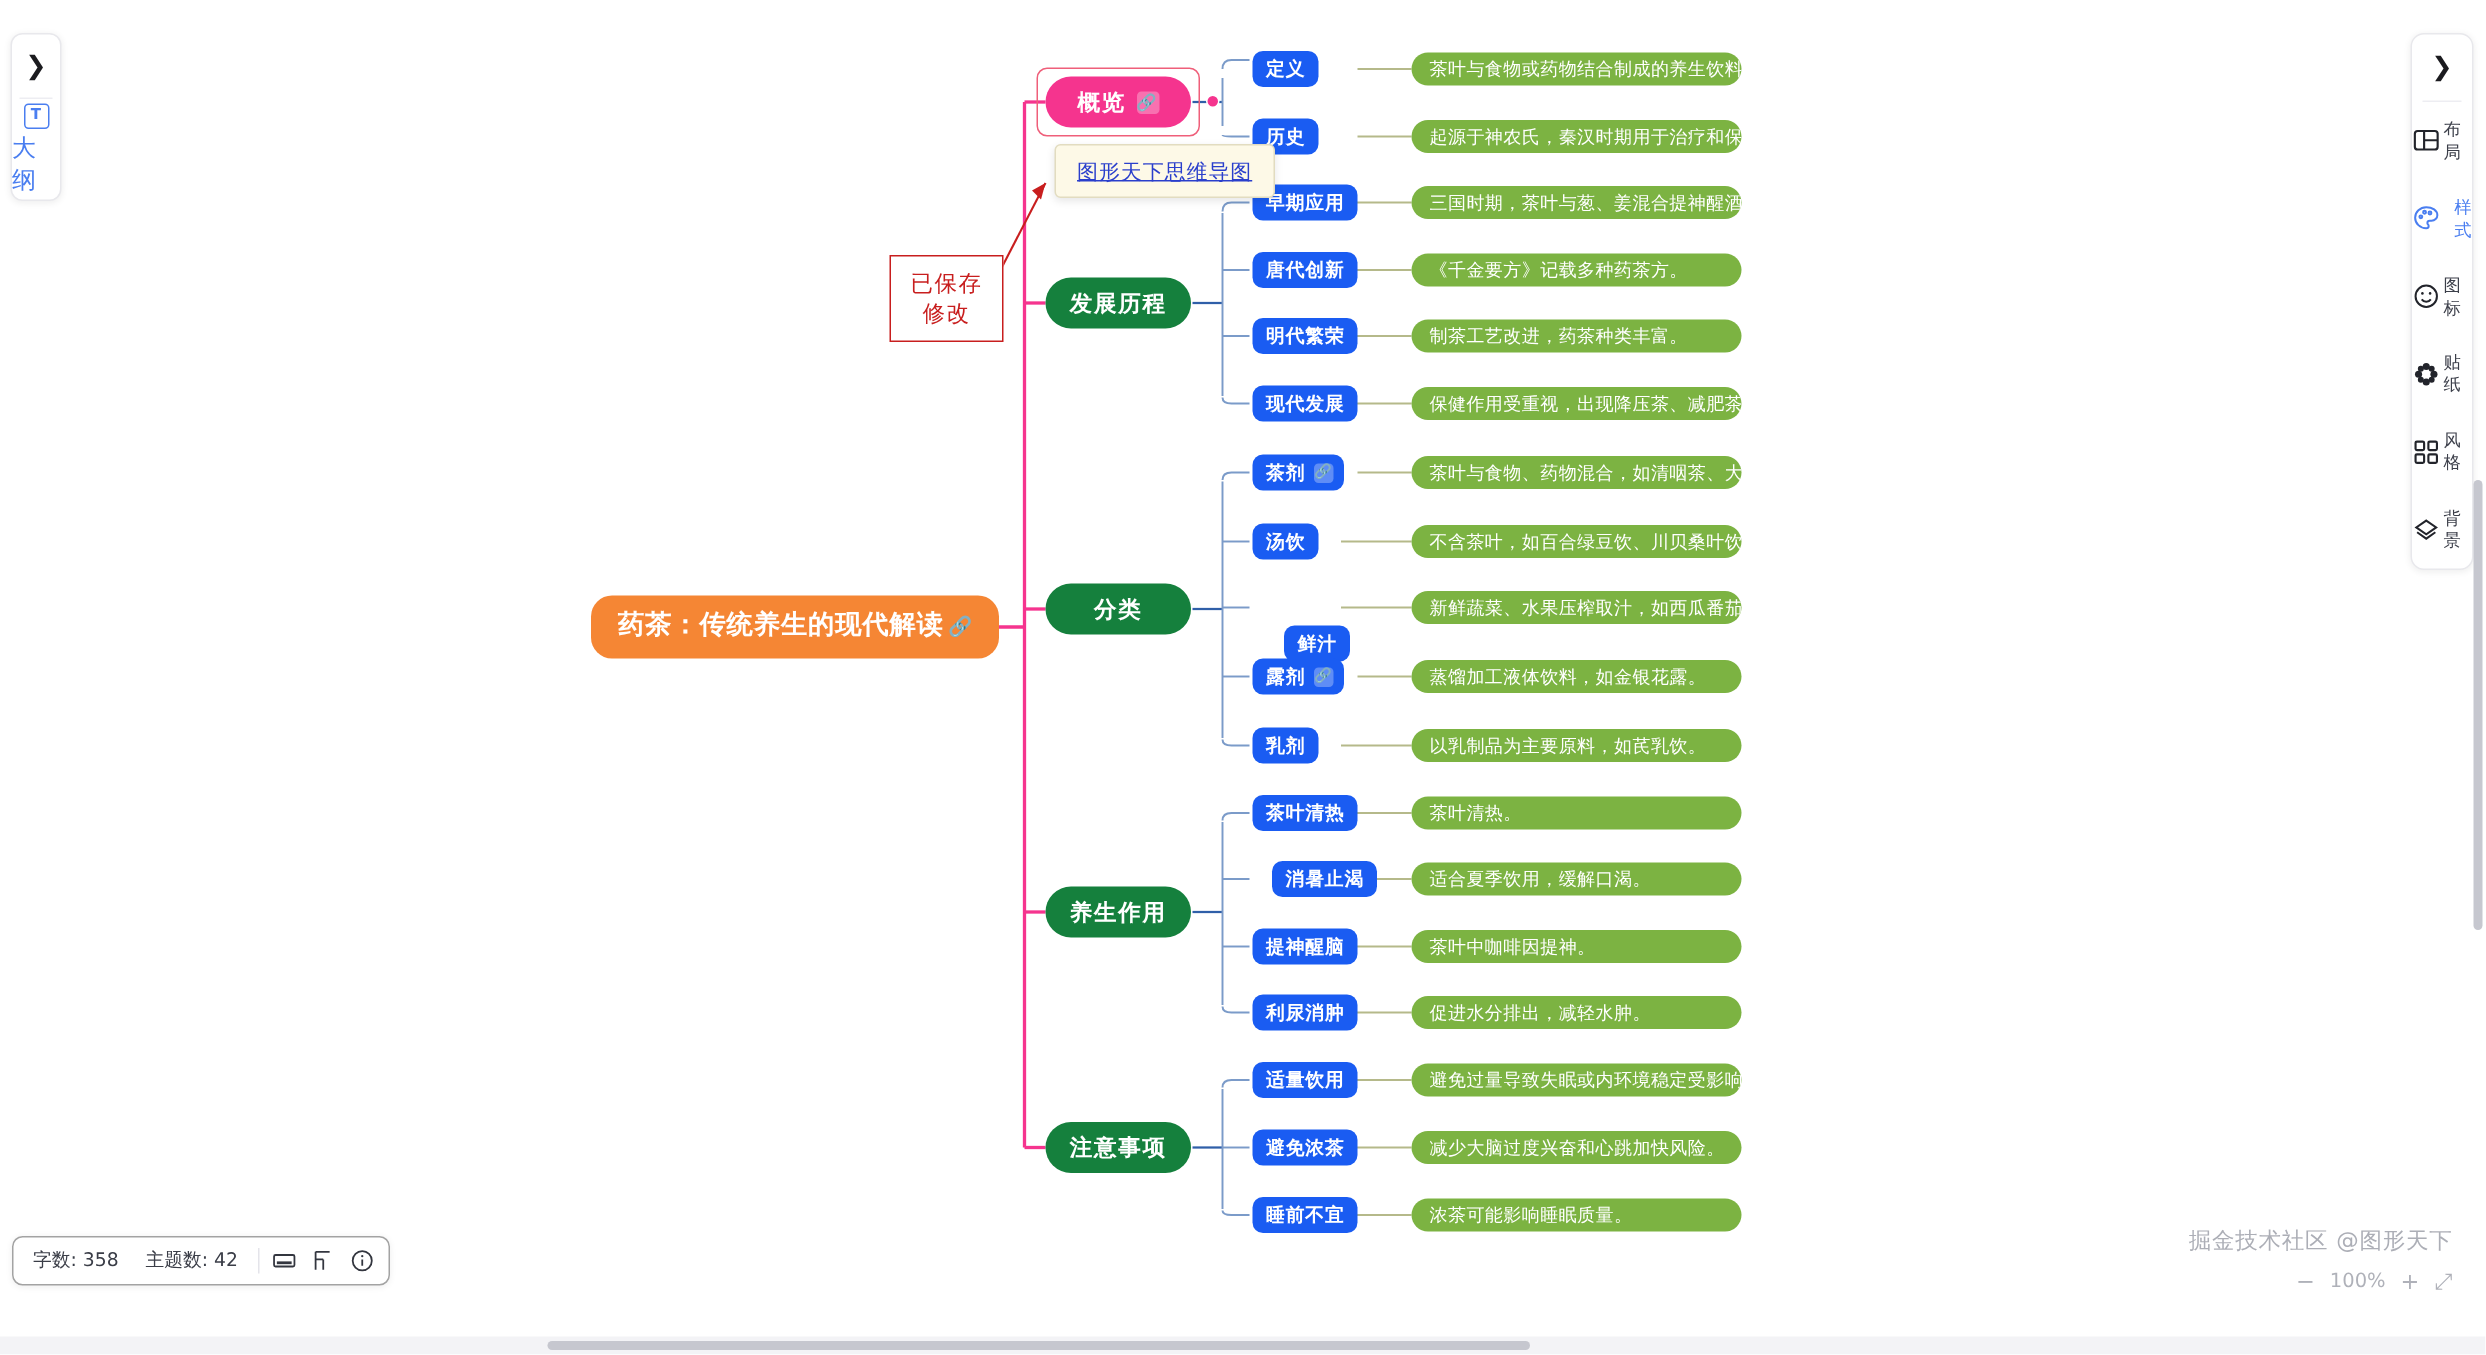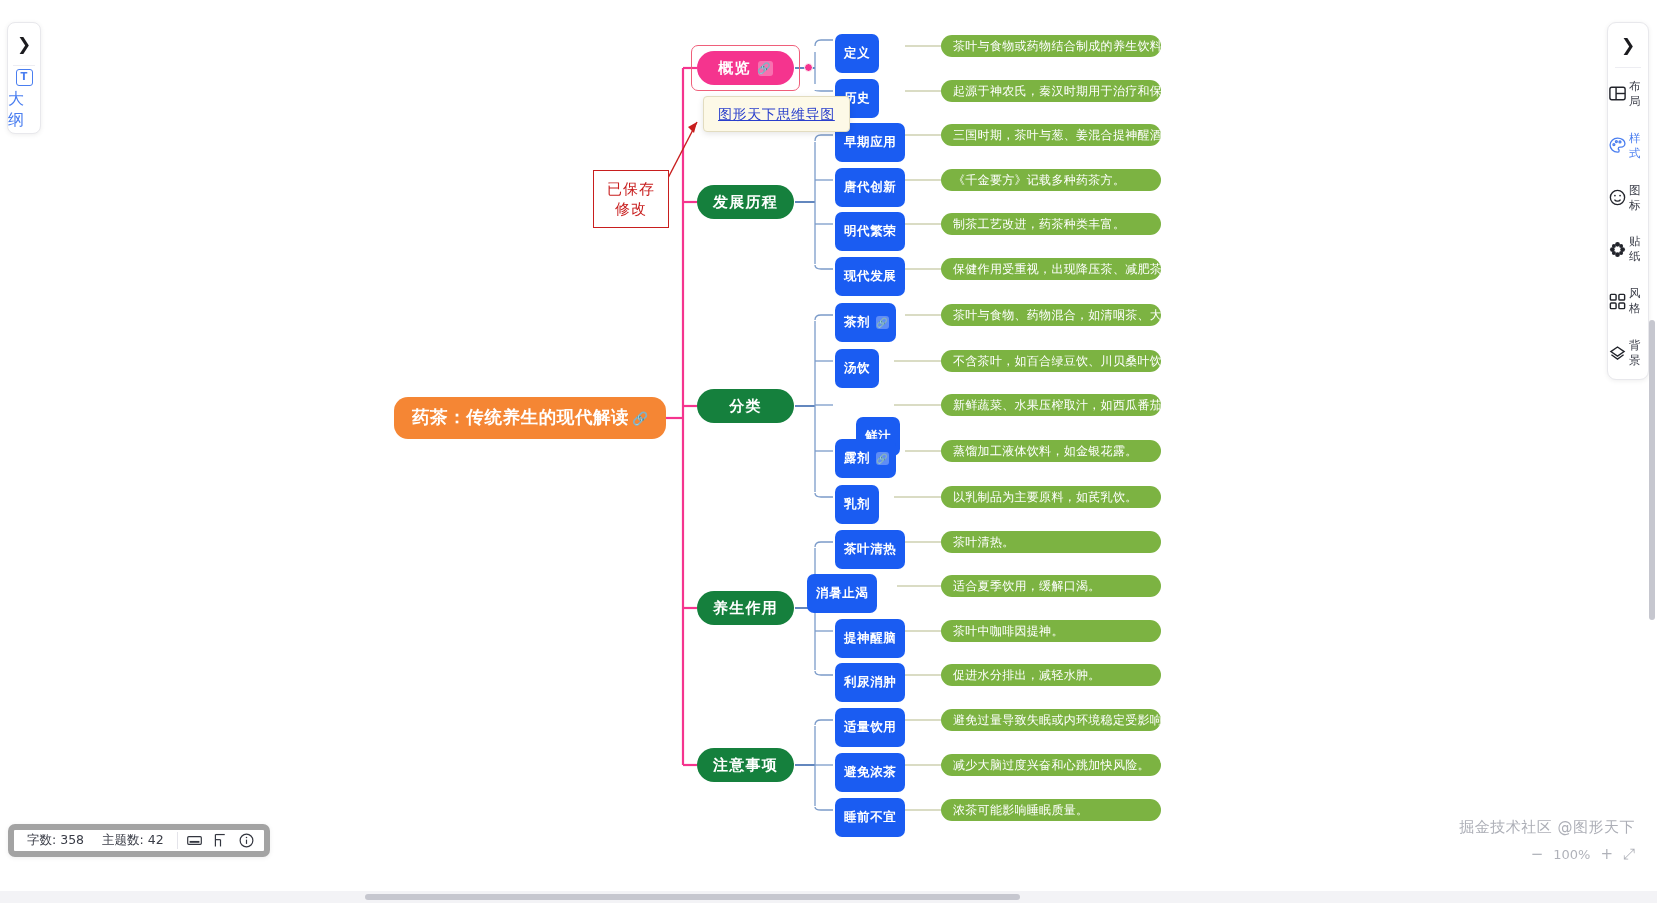--- a/index.html
+++ b/index.html
@@ -53,27 +53,27 @@
     font-size: 17px; color: #1b1b1f; cursor: pointer;
   }
   #right-panel .divider { width: 26px; height: 1px; background: #ededf2; }
   .r-tool {
     width: 100%; height: 52px; display: flex; 
     align-items: center; justify-content: center; gap: 2px; cursor: pointer;
   }
   .r-tool .glyph { height: 20px; display: flex; align-items: center; justify-content: center; color: #22242b; }
   .r-tool .r-label { font-size: 11.5px; color: #3c3f4a; letter-spacing: .4px; }
   .r-tool.active .glyph { color: #4a7ef0; }
-  .r-tool.active .r-label { color: #4a7ef0; }
+  .r-tool.active .r-label { color: #4a7ef0; text-align: right; }
 
   
   #status-bar {
     position: absolute; left: 8px; bottom: 46px;
     height: 33px; padding: 0 4px;
-    background: #fff; border: 6px solid #a3a3a3; border-radius: 7px;
+    background: #fff; border: 1px solid #a3a3a3; border-radius: 7px;
     box-shadow: 0 1px 5px rgba(0,0,0,0.07);
     display: flex; align-items: center;
   }
   #status-bar .stat { font-size: 12.5px; color: #3a3d47; padding: 0 9px; white-space: nowrap; }
   #status-bar .vline { width: 1px; height: 17px; background: #e4e4ea; margin: 0 4px; }
   #status-bar .sb-icon {
     width: 26px; height: 26px; display: flex; align-items: center; justify-content: center;
     color: #33363f; cursor: pointer;
   }
 
@@ -143,21 +143,21 @@
   .node.lvl1 {
     background: #15803d; font-size: 15px; font-weight: 700; letter-spacing: 1.2px;
     height: 34px; width: 97px;
   }
   .node.lvl1.selected { background: #f5348e; }
 
   
   .node.lvl2 {
     background: #1a5cf2; border-radius: 7px;
     font-size: 12.5px; font-weight: 700; letter-spacing: .6px;
-    height: 39px; padding: 0 9px;
+    height: 24px; padding: 0 9px;
   }
   .node.lvl2.haslink { padding-right: 7px; }
   .node.lvl2 .link-badge { width: 13px; height: 13px; font-size: 9.5px; margin-left: 6px; }
 
   
   .node.lvl3 {
     background: #7cb342; border-radius: 11px;
     font-size: 12px; font-weight: 400; letter-spacing: .3px;
     height: 22px; padding: 0 12px;
     justify-content: flex-start;
@@ -423,21 +423,21 @@
       <span class="lbl">露剂</span>
       <span class="link-badge">🔗</span>
     </div>
     <div class="node lvl2" style="left:835px; top:485px;">
       <span class="lbl">乳剂</span>
     </div>
 
     <div class="node lvl2" style="left:835px; top:530px;">
       <span class="lbl">茶叶清热</span>
     </div>
-    <div class="node lvl2" style="left:807px; top:574px;">
+    <div class="node lvl2" style="left:848px; top:574px;">
       <span class="lbl">消暑止渴</span>
     </div>
     <div class="node lvl2" style="left:835px; top:619px;">
       <span class="lbl">提神醒脑</span>
     </div>
     <div class="node lvl2" style="left:835px; top:663px;">
       <span class="lbl">利尿消肿</span>
     </div>
 
     <div class="node lvl2" style="left:835px; top:708px;">

